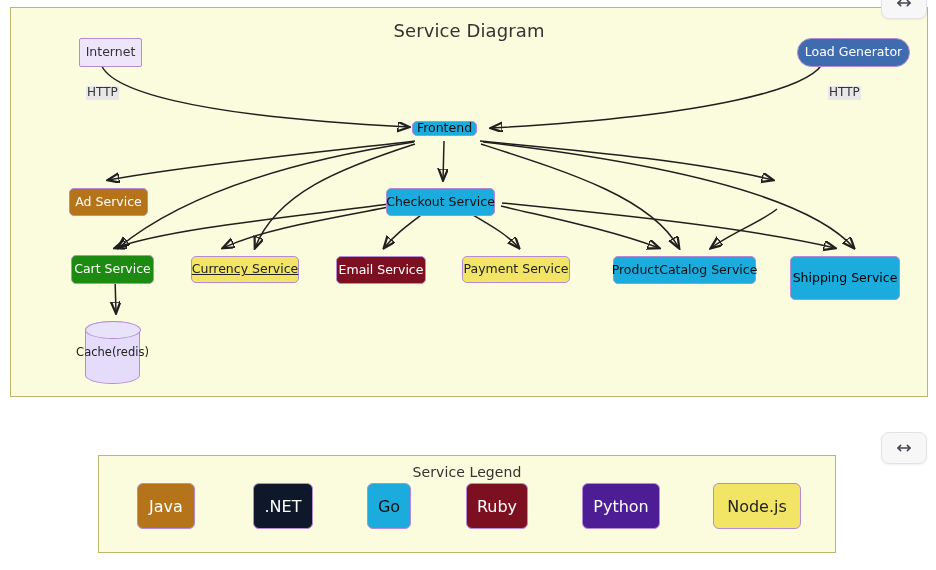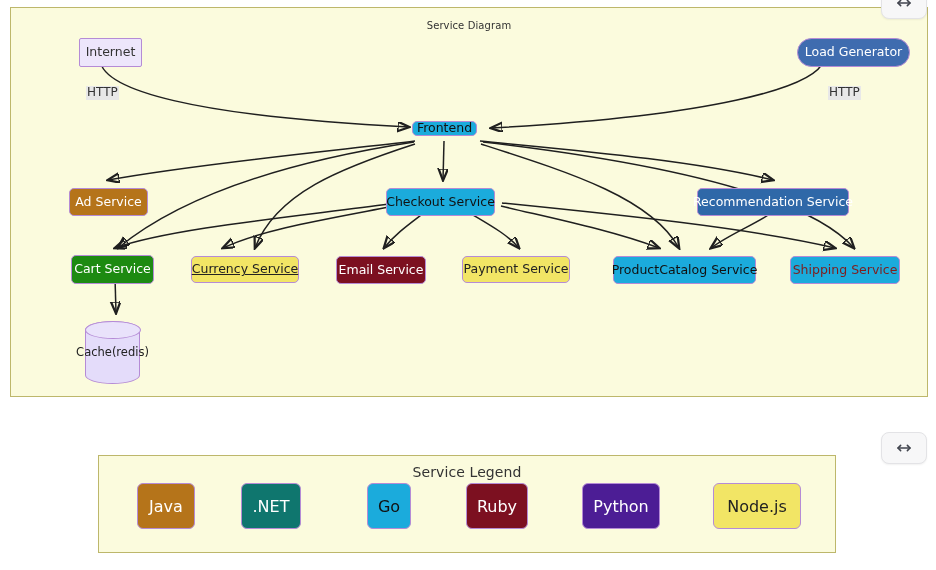--- a/index.html
+++ b/index.html
@@ -18,21 +18,21 @@
     border: 1px solid #BDB76B;
     box-sizing: border-box;
   }
   #diagram-panel { left: 10px; top: 7px; width: 918px; height: 390px; }
   #legend-panel  { left: 98px; top: 455px; width: 738px; height: 98px; }
 
   .panel-title {
     position: absolute;
     left: 0; right: 0;
     text-align: center;
-    font-size: 10px;
+    font-size: 18px;
     color: #333333;
     letter-spacing: .1px;
   }
   #diagram-title { top: 12px; }
   #legend-title  { top: 8px; font-size: 14px; }
 
   
   svg.edges {
     position: absolute; left: 0; top: 0;
     width: 918px; height: 390px;
@@ -186,23 +186,20 @@
     </div>
 
     <div class="node" style="left:58px;top:180px;width:79px;height:28px;background:#B5741A;color:#FFFFFF;">
       <span>Ad Service</span>
     </div>
 
     <div class="node" style="left:375px;top:180px;width:109px;height:28px;background:#1BABDC;color:#111111;">
       <span>Checkout Service</span>
     </div>
 
-    <div class="node" style="left:686px;top:180px;width:152px;height:28px;background:#2F68A8;color:#FFFFFF;">
-      <span>Recommendation Service</span>
-    </div>
 
     <div class="node" style="left:60px;top:247px;width:83px;height:29px;background:#1D8A11;color:#FFFFFF;">
       <span>Cart Service</span>
     </div>
 
     <div class="node" style="left:180px;top:248px;width:108px;height:27px;background:#F2E565;color:#222222;text-decoration:underline;">
       <span>Currency Service</span>
     </div>
 
     <div class="node" style="left:325px;top:248px;width:90px;height:28px;background:#7C1020;color:#FFFFFF;">
@@ -210,40 +207,40 @@
     </div>
 
     <div class="node" style="left:451px;top:248px;width:108px;height:27px;background:#F2E565;color:#222222;text-align:center;">
       <span>Payment Service</span>
     </div>
 
     <div class="node" style="left:602px;top:248px;width:143px;height:28px;background:#1BABDC;color:#111111;">
       <span>ProductCatalog Service</span>
     </div>
 
-    <div class="node" style="left:779px;top:248px;width:110px;height:28px;background:#1BABDC;color:#7f1d1d;">
+    <div class="node" style="left:779px;top:248px;width:110px;height:44px;background:#1BABDC;color:#000000;">
       <span>Shipping Service</span>
     </div>
 
     <div class="cyl" style="left:74px;top:313px;width:55px;height:63px;">
       <span>Cache</span>
       <span>(redis)</span>
     </div>
 
     <div class="edge-label" style="left:75px;top:78px;">HTTP</div>
     <div class="edge-label" style="left:817px;top:78px;">HTTP</div>
   </div>
 
   <div id="legend-panel" class="panel">
     <div id="legend-title" class="panel-title">Service Legend</div>
 
     <div class="legend-item" style="left:38px;width:58px;background:#B5741A;color:#FFFFFF;">
       <span>Java</span>
     </div>
-    <div class="legend-item" style="left:142px;width:60px;background:#0f766e;color:#FFFFFF;">
+    <div class="legend-item" style="left:154px;width:60px;background:#0f172a;color:#FFFFFF;">
       <span>.NET</span>
     </div>
     <div class="legend-item" style="left:268px;width:44px;background:#1BABDC;color:#111111;">
       <span>Go</span>
     </div>
     <div class="legend-item" style="left:367px;width:62px;background:#7C1020;color:#FFFFFF;">
       <span>Ruby</span>
     </div>
     <div class="legend-item" style="left:483px;width:78px;background:#4c1d95;color:#FFFFFF;justify-content:center;">
       <span>Python</span>

